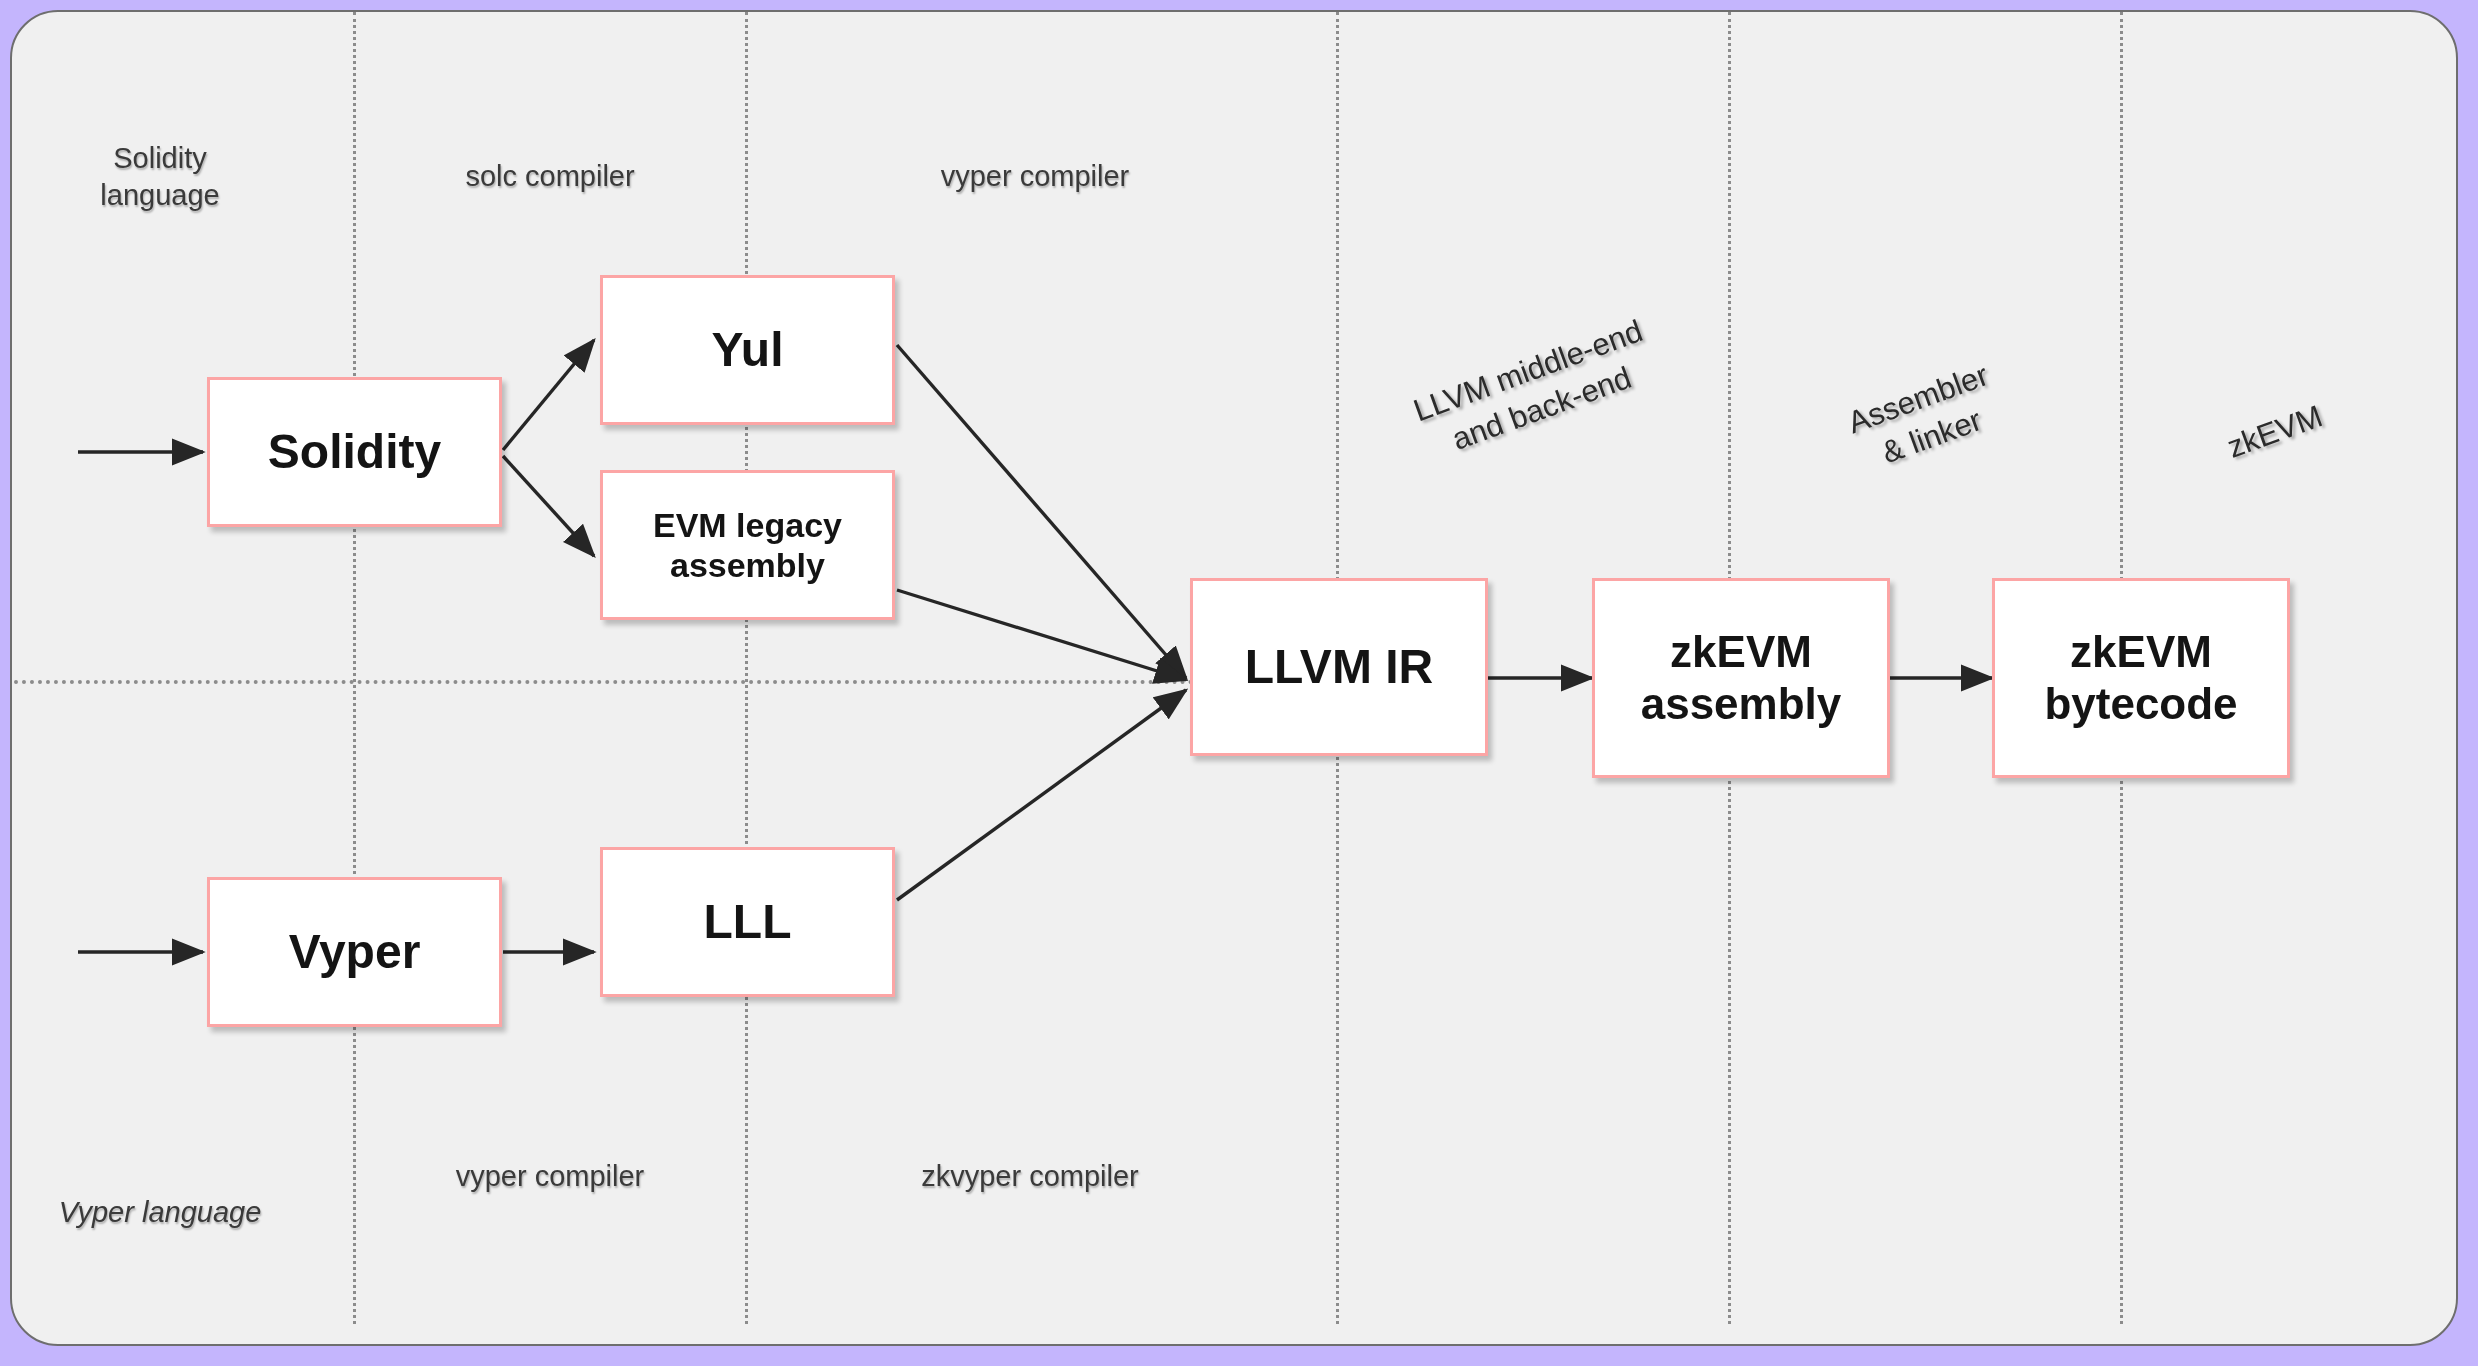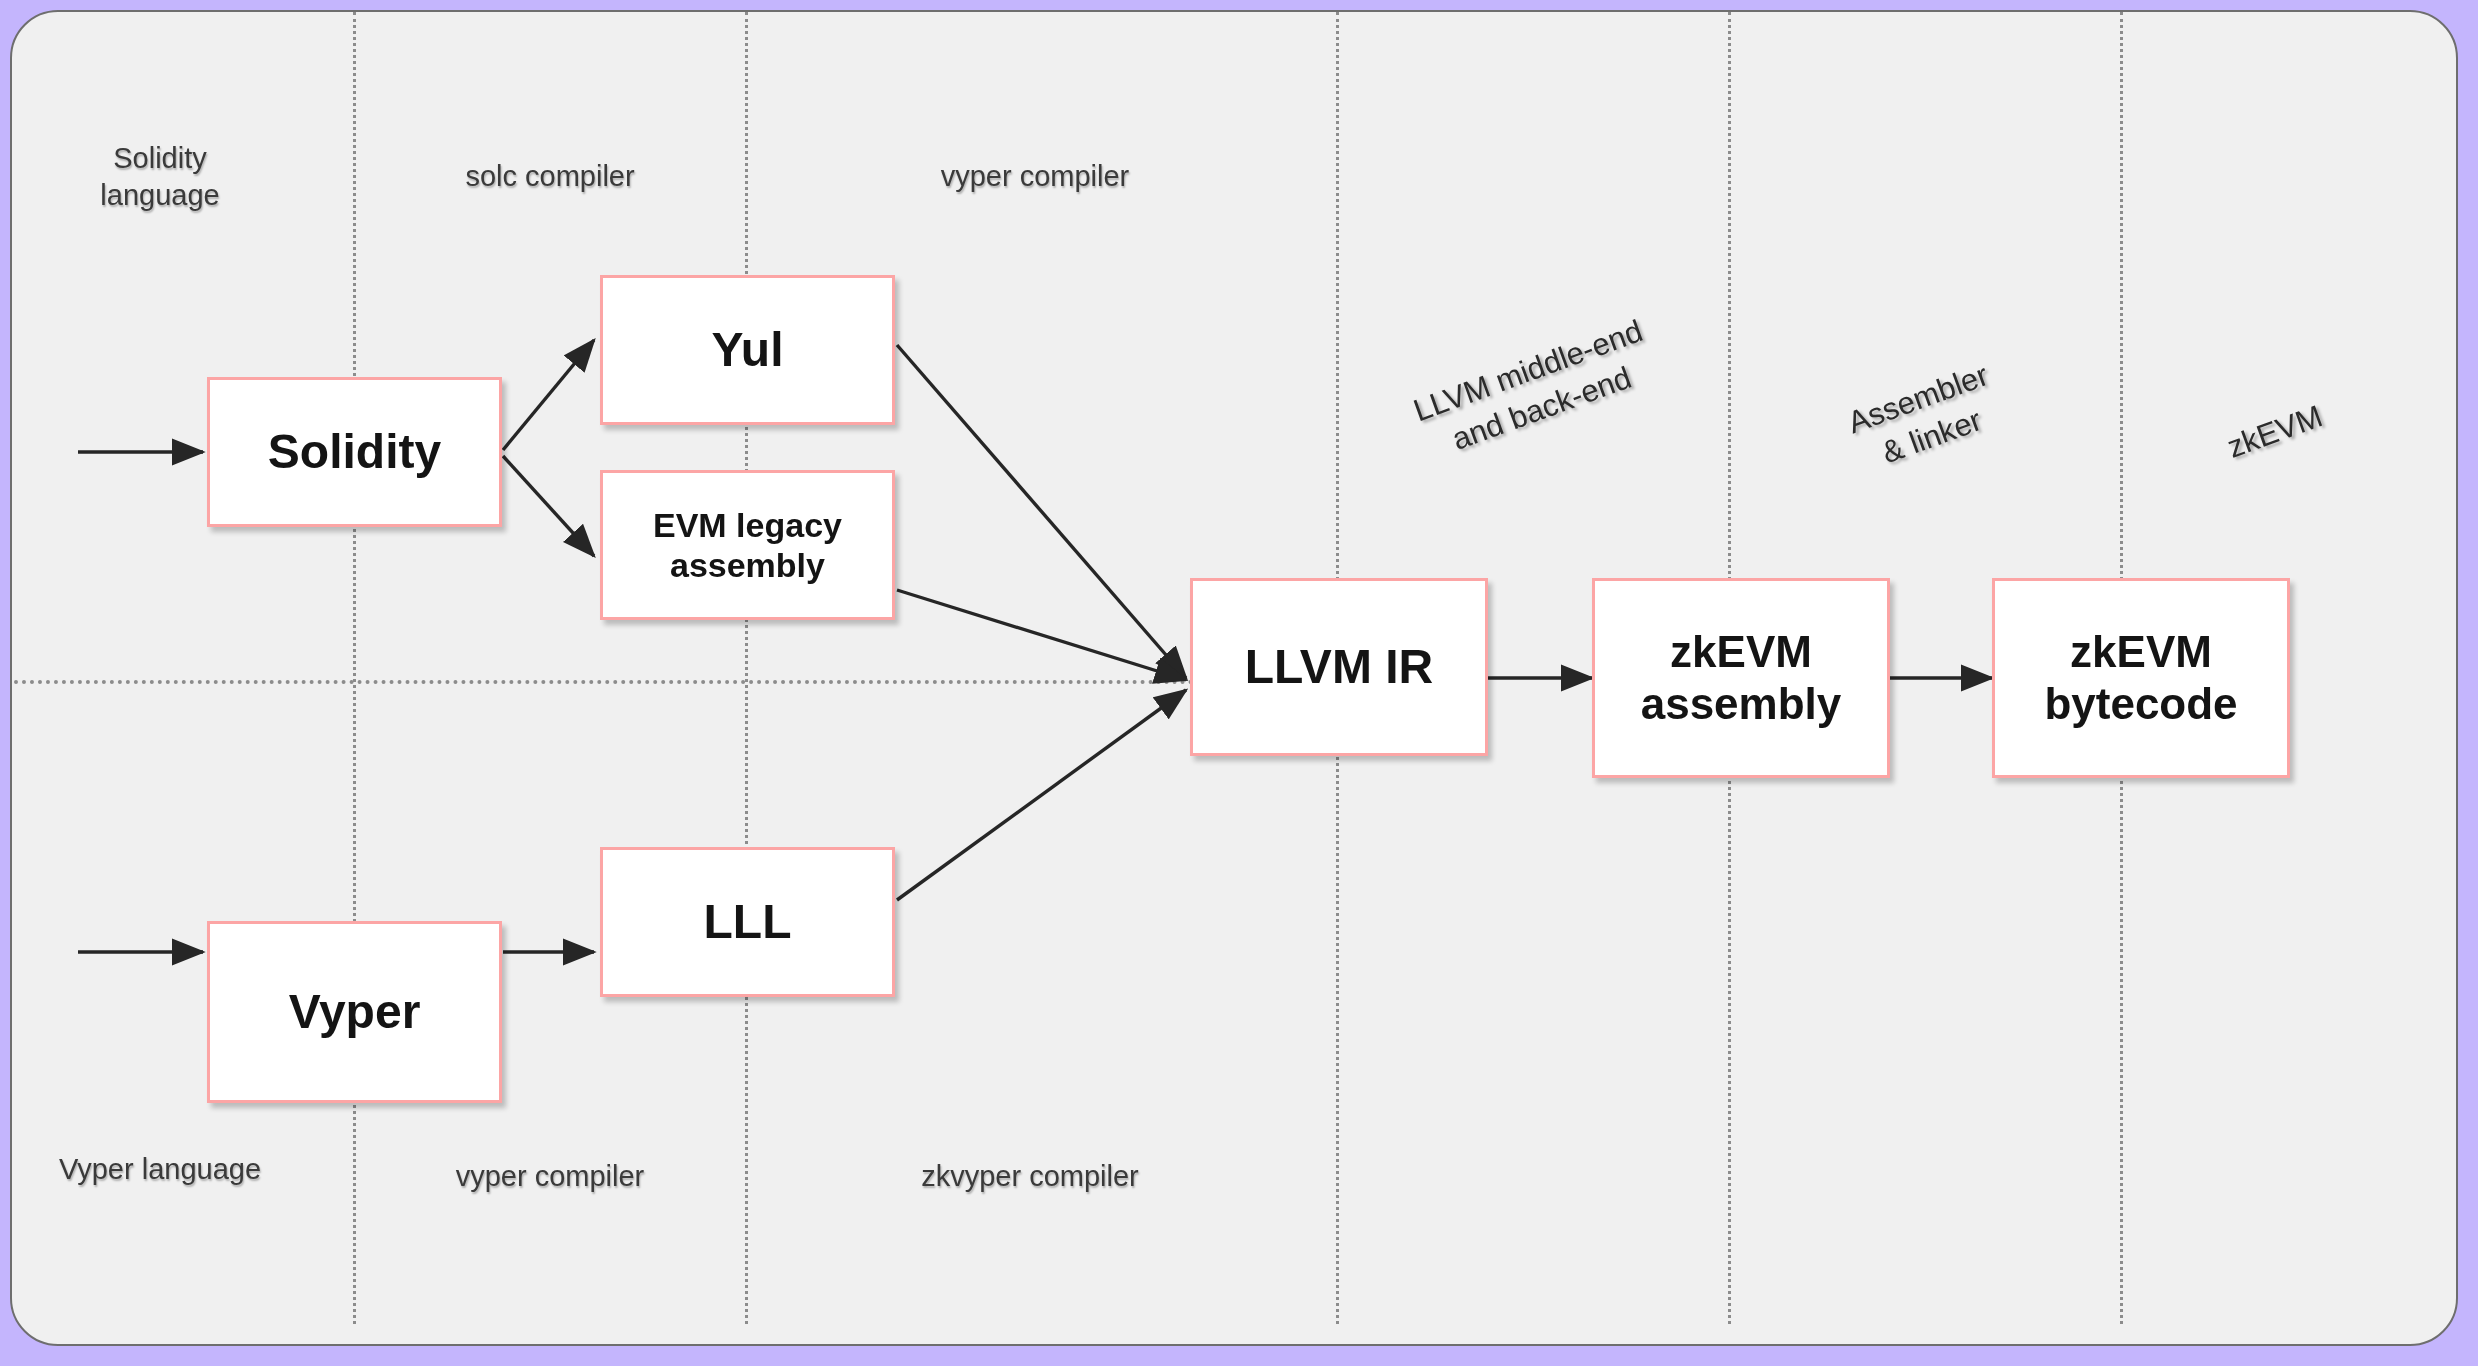--- a/index.html
+++ b/index.html
@@ -100,21 +100,21 @@
   <div class="swim-divider" style="left:1728px;"></div>
   <div class="swim-divider" style="left:2120px;"></div>
 
   <div class="hlane" style="left:14px; top:680px; width:1180px;"></div>
 
   <div class="lane-label" style="left:40px; top:140px; width:240px;">Solidity
 language</div>
   <div class="lane-label" style="left:420px; top:158px; width:260px;">solc compiler</div>
   <div class="lane-label" style="left:890px; top:158px; width:290px;">vyper compiler</div>
 
-  <div class="lane-label" style="left:20px; top:1151px; width:280px;">Vyper language</div>
+  <div class="lane-label" style="left:20px; top:1194px; width:280px;font-style:italic;">Vyper language</div>
   <div class="lane-label" style="left:415px; top:1158px; width:270px;">vyper compiler</div>
   <div class="lane-label" style="left:880px; top:1158px; width:300px;">zkvyper compiler</div>
 
   <div class="rot-label" style="left:1370px; top:350px; width:330px; transform:rotate(-20deg);">LLVM middle-end
 and back-end</div>
   <div class="rot-label" style="left:1810px; top:378px; width:230px; transform:rotate(-20deg);">Assembler
 &amp; linker</div>
   <div class="rot-label" style="left:2170px; top:412px; width:210px; transform:rotate(-20deg);">zkEVM</div>
 
   <svg id="edges" viewBox="0 0 2478 1366">
@@ -157,21 +157,21 @@
   <div class="node med" style="left:1592px; top:578px; width:298px; height:200px;">
     <span>zkEVM
 assembly</span>
   </div>
 
   <div class="node med" style="left:1992px; top:578px; width:298px; height:200px;">
     <span>zkEVM
 bytecode</span>
   </div>
 
-  <div class="node big" style="left:207px; top:877px; width:295px; height:182px;margin-top:44px;">
+  <div class="node big" style="left:207px; top:877px; width:295px; height:150px;">
     <span>Vyper</span>
   </div>
 
   <div class="node big" style="left:600px; top:847px; width:295px; height:150px;">
     <span>LLL</span>
   </div>
 
 </div>
 
 </body></html>

